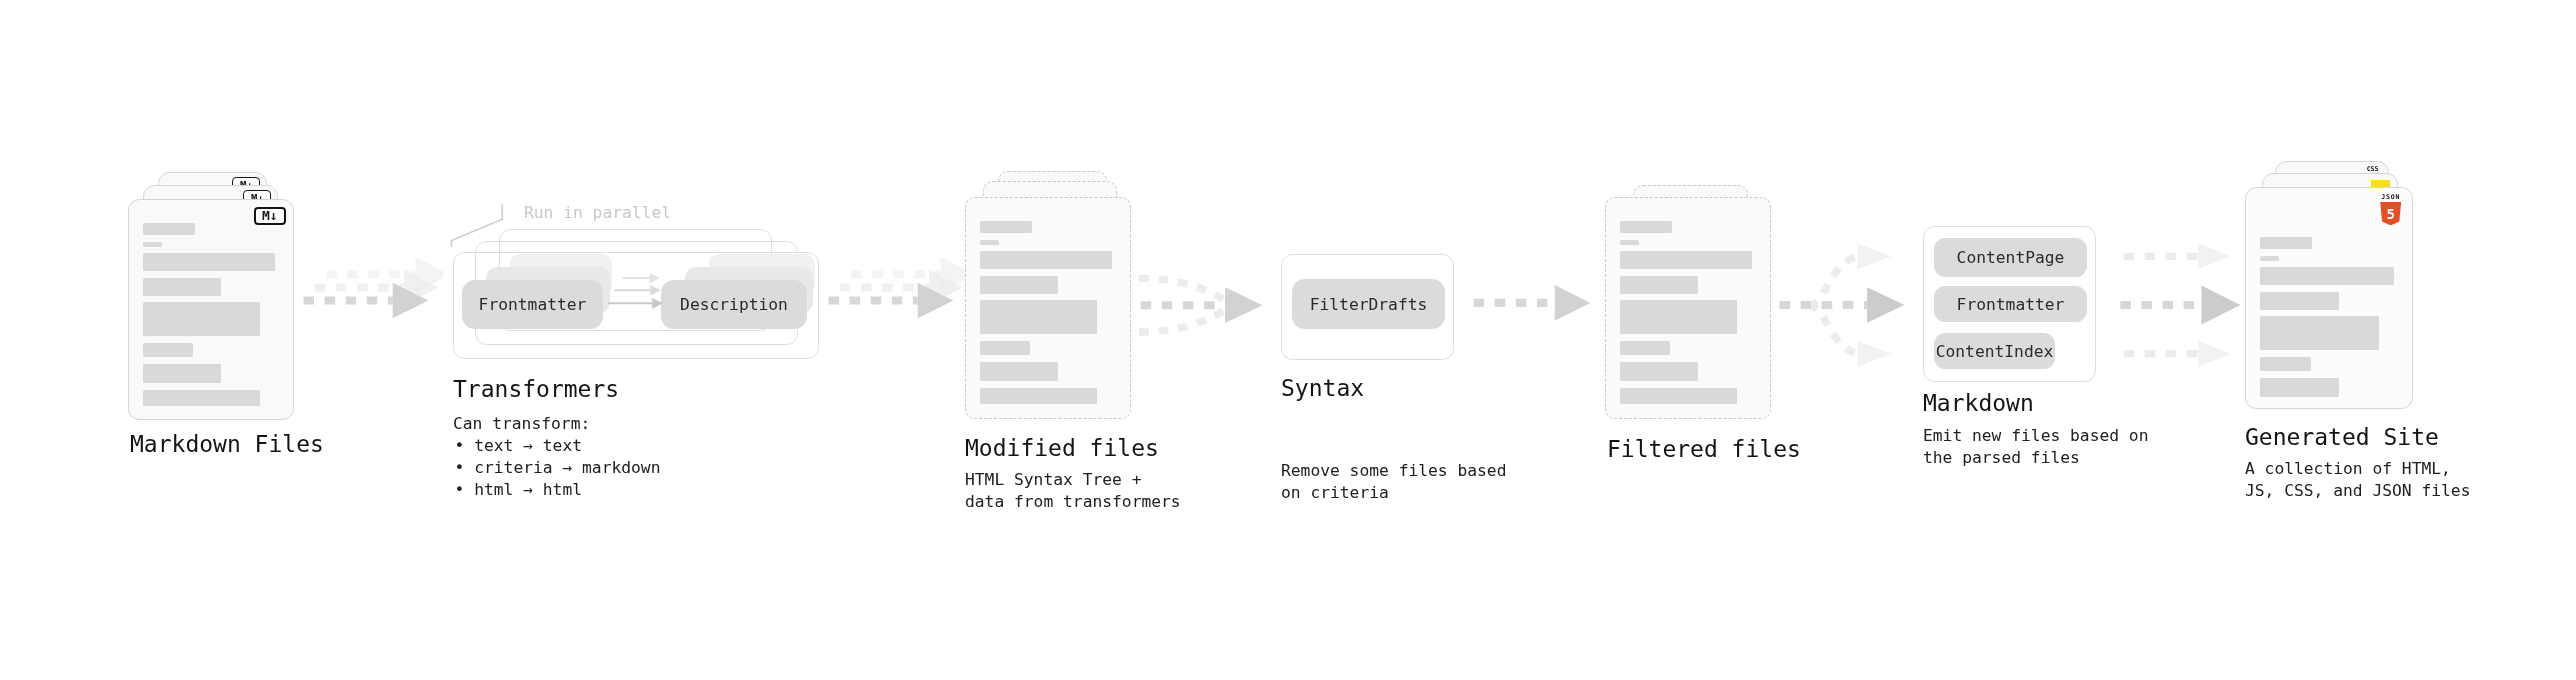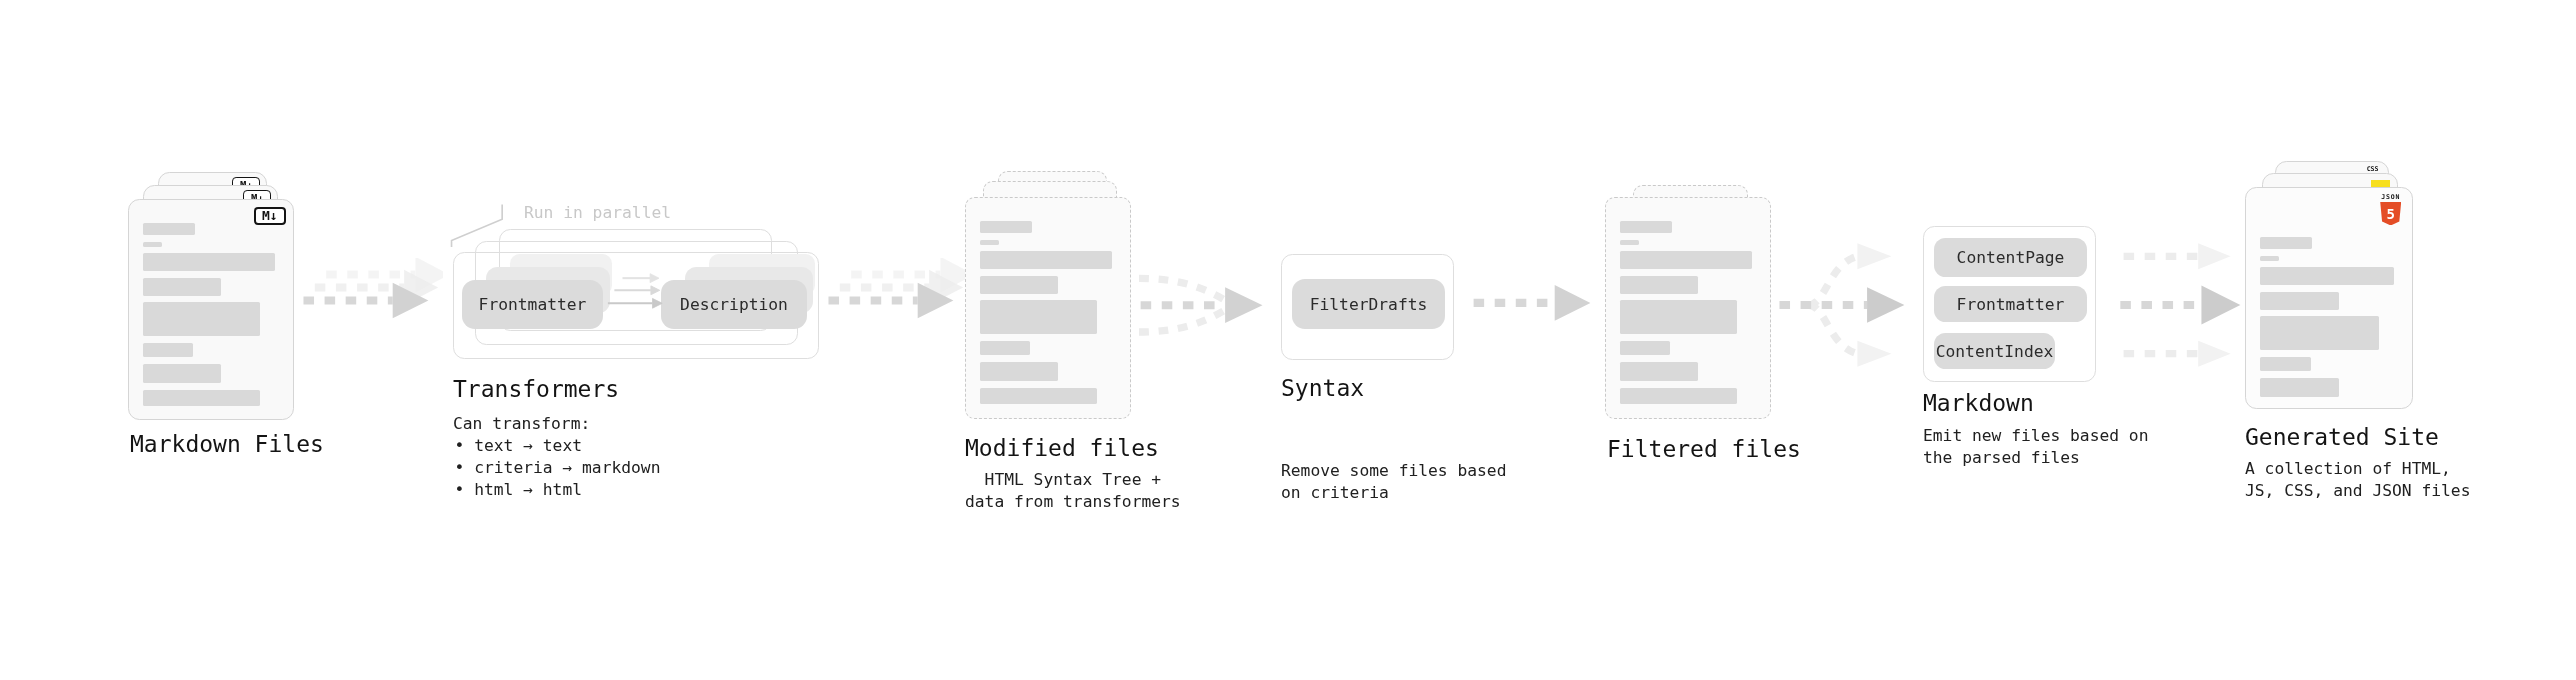--- a/index.html
+++ b/index.html
@@ -150,21 +150,21 @@
           <div class="bar" style="width: 14%; height: 4.9px;"></div>
           <div class="bar" style="width: 97%; height: 18px;"></div>
           <div class="bar" style="width: 57%; height: 18px;"></div>
           <div class="bar" style="width: 86%; height: 34px;"></div>
           <div class="bar" style="width: 37%; height: 14.6px;"></div>
           <div class="bar" style="width: 57%; height: 19.5px;"></div>
           <div class="bar" style="width: 86%; height: 16.3px;"></div>
         </div>
     </div>
     <div class="stage-label" style="left:965px; top:435px;">Modified files</div>
-    <div class="caption" style="left:965px; top:469px;text-align:center;">
+    <div class="caption" style="left:965px; top:469px;">
       <div>HTML Syntax Tree +</div>
       <div>data from transformers</div>
     </div>
   </div>
 
   <svg class="abs" style="left:1134px; top:267px;" width="140" height="78" viewBox="0 0 172 96">
     <path d="M6,14 C55,14 85,25 112,41" fill="none" stroke="var(--arrow-faint)" stroke-width="9" stroke-dasharray="12 12"></path>
     <path d="M6,80 C55,80 85,69 112,53" fill="none" stroke="var(--arrow-faint)" stroke-width="9" stroke-dasharray="12 12"></path>
     <line x1="8" y1="47" x2="112" y2="47" stroke="var(--arrow)" stroke-width="10" stroke-dasharray="13 13"></line>
     <polygon points="112,25 158,47 112,69" fill="var(--arrow-head)"></polygon>

